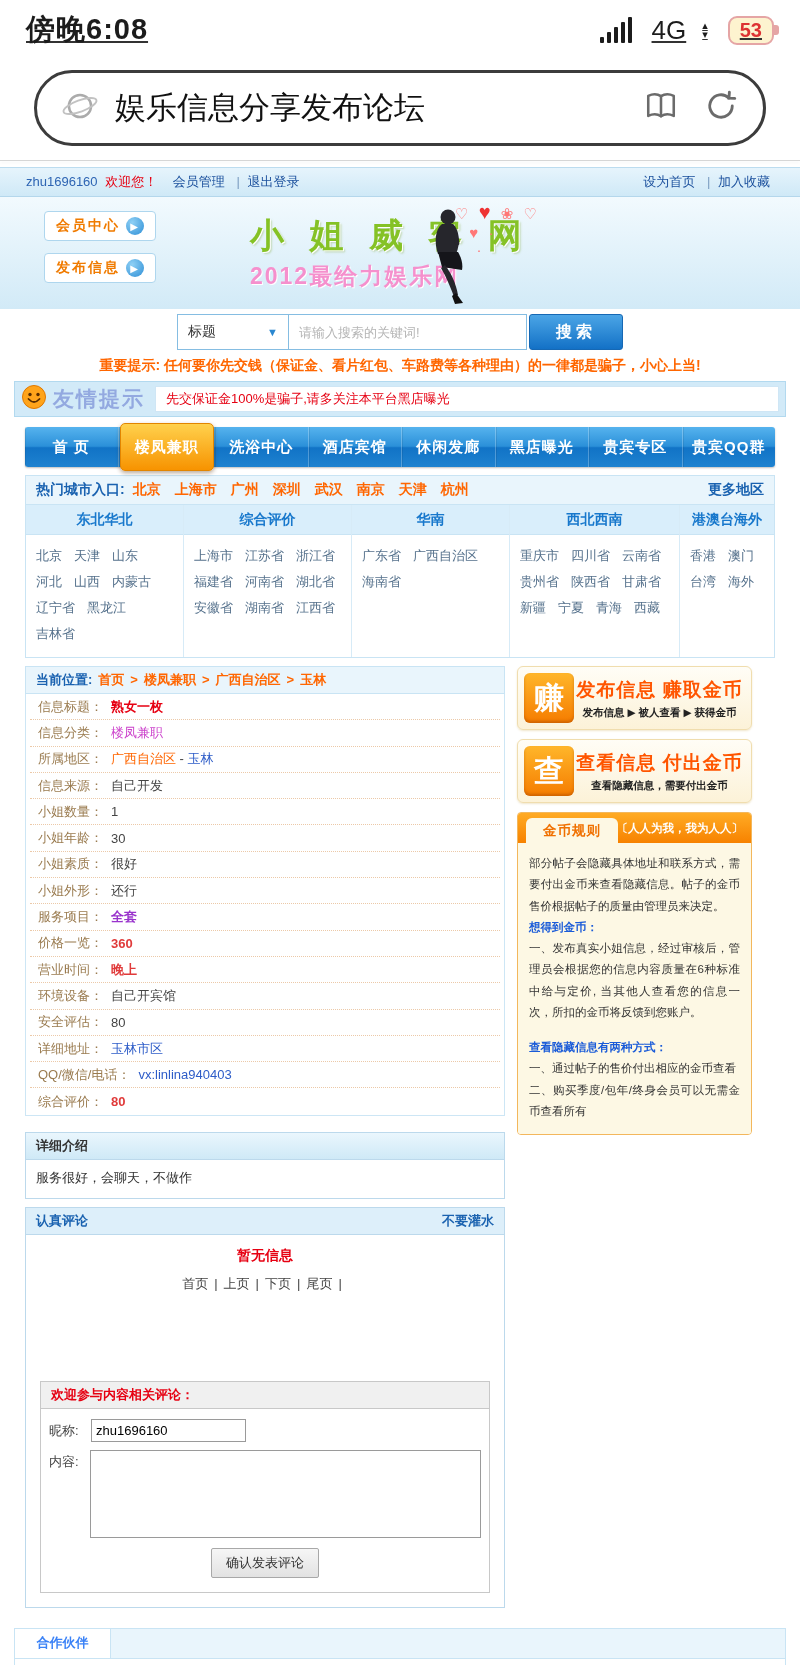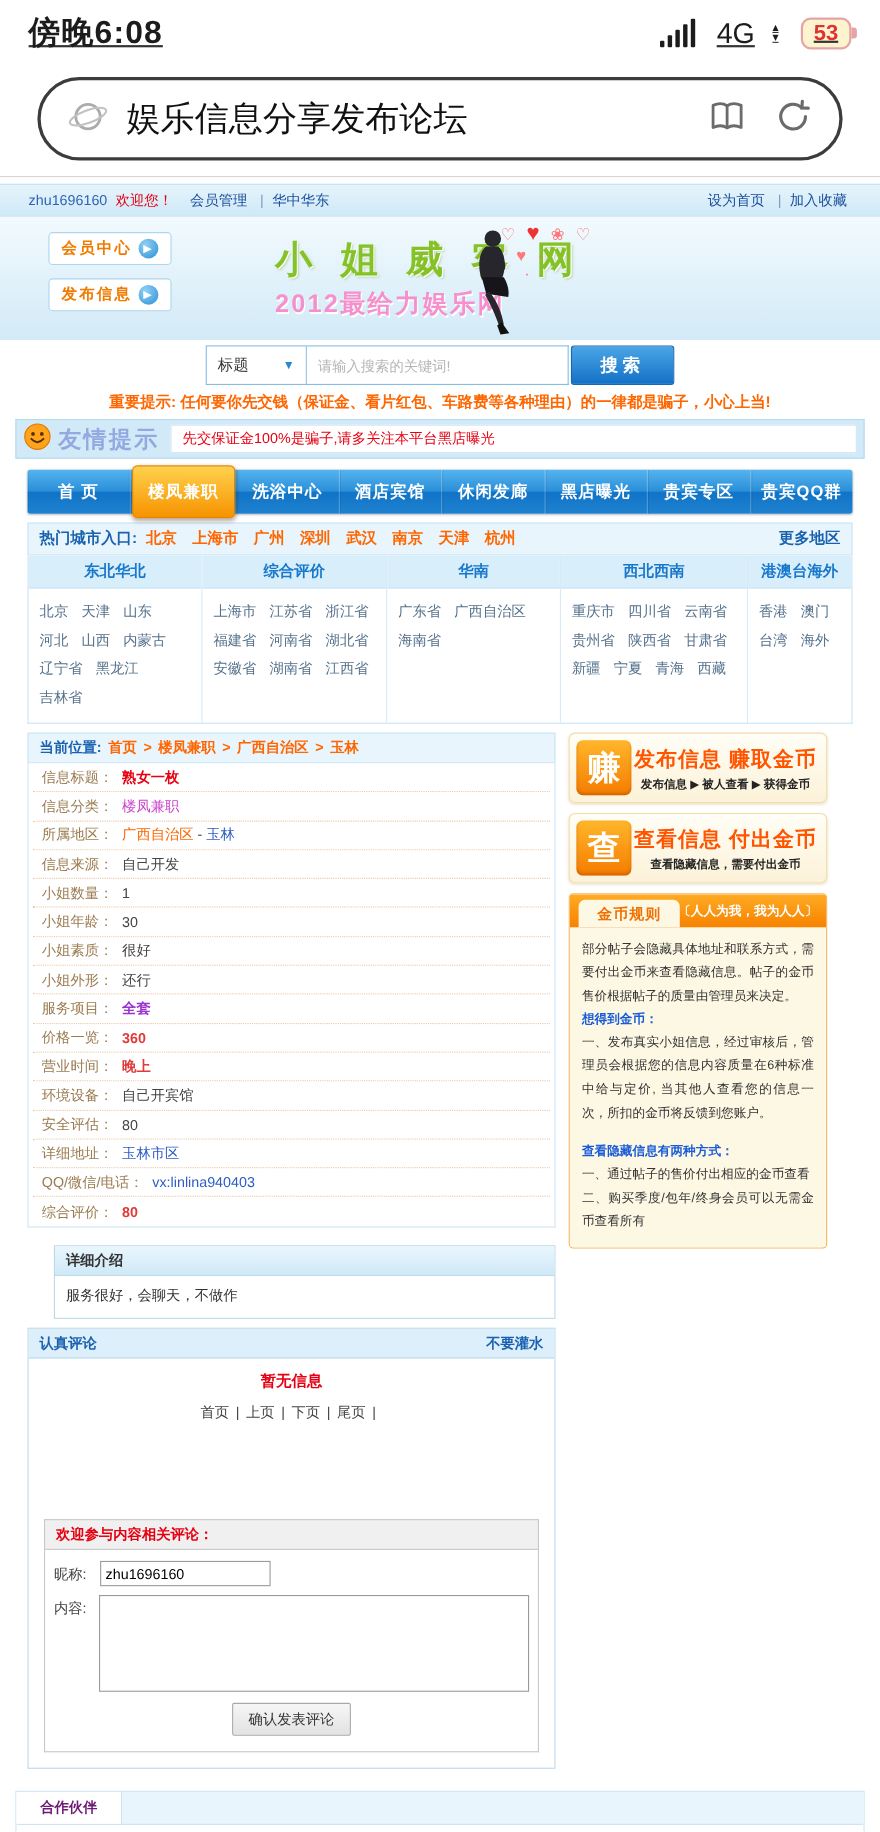--- a/index.html
+++ b/index.html
@@ -32,21 +32,21 @@
   .hdr-btn { width:112px; height:30px; margin-bottom:12px; background:#fff; border:1px solid #aed6ee; border-radius:4px; display:flex; align-items:center; justify-content:center; gap:6px; font-size:14px; font-weight:bold; color:#f07b00; letter-spacing:2px; cursor:pointer; }
   .play-ic { display:inline-flex; width:18px; height:18px; border-radius:50%; background:radial-gradient(circle at 35% 30%,#8fd0f5,#2e8fd6); color:#fff; font-size:10px; align-items:center; justify-content:center; }
   .logo-wrap { position:absolute; left:250px; top:16px; text-align:left; }
   .logo-title { font-size:34px; font-weight:bold; color:#85c226; letter-spacing:8px; text-shadow:1px 1px 0 #fff,2px 2px 2px rgba(120,160,40,.35); }
   .logo-sub { font-size:23px; font-weight:bold; color:#f590cd; letter-spacing:2px; text-shadow:1px 1px 0 #fff; margin-top:2px; }
   .hearts { position:absolute; left:455px; top:4px; color:#f77; font-size:15px; letter-spacing:3px; }
   .hearts b { color:#e33; font-size:20px; }
   .girl { position:absolute; left:418px; top:10px; }
 
   .search-row { display:flex; justify-content:center; align-items:center; height:46px; }
-  .sel-box { width:92px; height:36px; background:#fff; border:1px solid #85bde2; display:flex; align-items:center; justify-content:space-between; padding:0 10px; font-size:14px; color:#333; cursor:pointer; }
+  .sel-box { width:112px; height:36px; background:#fff; border:1px solid #85bde2; display:flex; align-items:center; justify-content:space-between; padding:0 10px; font-size:14px; color:#333; cursor:pointer; }
   .sel-box .arr { color:#2a87d0; font-size:11px; }
   .search-input { width:238px; height:36px; border:1px solid #85bde2; border-left:none; padding:0 10px; font-size:13px; color:#333; outline:none; }
   .search-input::placeholder { color:#b5b5b5; }
   .search-btn { width:94px; height:36px; border:1px solid #1668b4; border-radius:3px; margin-left:2px; background:linear-gradient(#4ba5e6,#1371c6); color:#fff; font-size:16px; font-weight:bold; letter-spacing:4px; cursor:pointer; }
 
   .warn-line { text-align:center; font-size:14px; font-weight:bold; color:#ff6600; height:22px; line-height:20px; }
   .tip-bar { margin:4px 14px 0; height:36px; background:#d2eaf8; border:1px solid #b2d9ef; display:flex; align-items:center; padding:0 6px; }
   .tip-label { font-size:21px; font-weight:bold; color:#93a9e0; letter-spacing:2px; margin:0 10px 0 6px; white-space:nowrap; }
   .tip-box { flex:1; background:#fff; border:1px solid #cfe6f5; height:26px; display:flex; align-items:center; padding:0 10px; font-size:13px; color:#e60012; }
 
@@ -86,21 +86,21 @@
   .info-value { color:#444; }
   .v-red-bold { color:#e60012; font-weight:bold; }
   .v-red { color:#e03a3a; font-weight:bold; }
   .v-magenta { color:#cc44cc; }
   .v-purple { color:#9933cc; font-weight:bold; }
   .lnk-orange { color:#f60; }
   .lnk-blue2 { color:#2d5cc8; }
 
   .panel { border:1px solid #bcd9ec; background:#fff; }
   .panel-head { height:27px; background:linear-gradient(#eaf6fd,#cfe9f7); border-bottom:1px solid #bcd9ec; display:flex; align-items:center; padding:0 10px; font-size:13px; font-weight:bold; color:#333; }
-  .detail-panel { margin-top:16px;margin-left:24px; }
+  .detail-panel { margin-top:16px; }
   .detail-body { padding:9px 10px 11px; font-size:13px; color:#333; }
 
   .comments-panel { margin-top:8px; padding-bottom:14px; }
   .cmt-head { height:27px; background:#ddeffa; border-bottom:1px solid #bcd9ec; display:flex; align-items:center; justify-content:space-between; padding:0 10px; font-size:13px; font-weight:bold; }
   .cmt-head span { color:#1a62b0; cursor:pointer; }
   .cmt-empty { text-align:center; color:#e60012; font-weight:bold; font-size:14px; margin-top:12px; }
   .pagination { text-align:center; font-size:13px; color:#444; margin-top:10px; height:96px; }
   .pg-link { color:#444; cursor:pointer; }
   .pg-sep { margin:0 6px; color:#444; }
 
@@ -124,21 +124,21 @@
   .rules-head { position:relative; height:30px; background:linear-gradient(#ffab24,#f78200); display:flex; align-items:center; justify-content:flex-end; padding-right:8px; }
   .rules-tab { position:absolute; left:8px; bottom:0; top:5px; width:92px; background:#fdf8e4; border-radius:6px 6px 0 0; display:flex; align-items:center; justify-content:center; font-size:13.5px; font-weight:bold; color:#f07000; letter-spacing:1px; }
   .rules-slogan { color:#fff; font-size:11.5px; font-weight:bold; }
   .rules-body { background:#fdf8e4; padding:10px 11px 12px; }
   .rule-p { font-size:11.5px; color:#333; line-height:1.85; text-align:justify; }
   .rule-p.blue { color:#1a5bd8; font-weight:bold; }
   .rule-p.spacer { height:14px; }
 
   .partner-box { margin:20px 14px 0; border:1px solid #c9e4f4; background:#fff; }
   .partner-tabrow { background:#e9f5fc; border-bottom:1px solid #c9e4f4; height:30px; display:flex; }
-  .partner-tab { width:96px; background:#fff; border-right:1px solid #c9e4f4; display:flex; align-items:center; justify-content:center; font-size:13px; font-weight:bold; color:#701a75; }
+  .partner-tab { width:96px; background:#fff; border-right:1px solid #c9e4f4; display:flex; align-items:center; justify-content:center; font-size:13px; font-weight:bold; color:#3b82f6; }
   .partner-body { padding:10px 12px 12px; font-size:13px; }
 </style>
 </head>
 <body>
 
 <div class="screen">
 
   <div class="status-bar">
     <span class="status-time">傍晚6:08</span>
     <div class="status-right">
@@ -182,21 +182,21 @@
   <div class="chrome-sep"></div>
 
   <div class="page">
 
     <div class="userbar">
       <div class="ub-left">
         <span class="lnk-blue">zhu1696160</span>
         <span class="txt-red">欢迎您！</span>
         <span class="lnk-dark" style="margin-left:8px">会员管理</span>
         <span class="sep">|</span>
-        <span class="lnk-dark">华中华东</span>
+        <span class="lnk-dark">退出登录</span>
       </div>
       <div class="ub-right">
         <span class="lnk-dark">设为首页</span>
         <span class="sep">|</span>
         <span class="lnk-dark">加入收藏</span>
       </div>
     </div>
 
     <div class="site-header">
       <div class="hdr-buttons">

